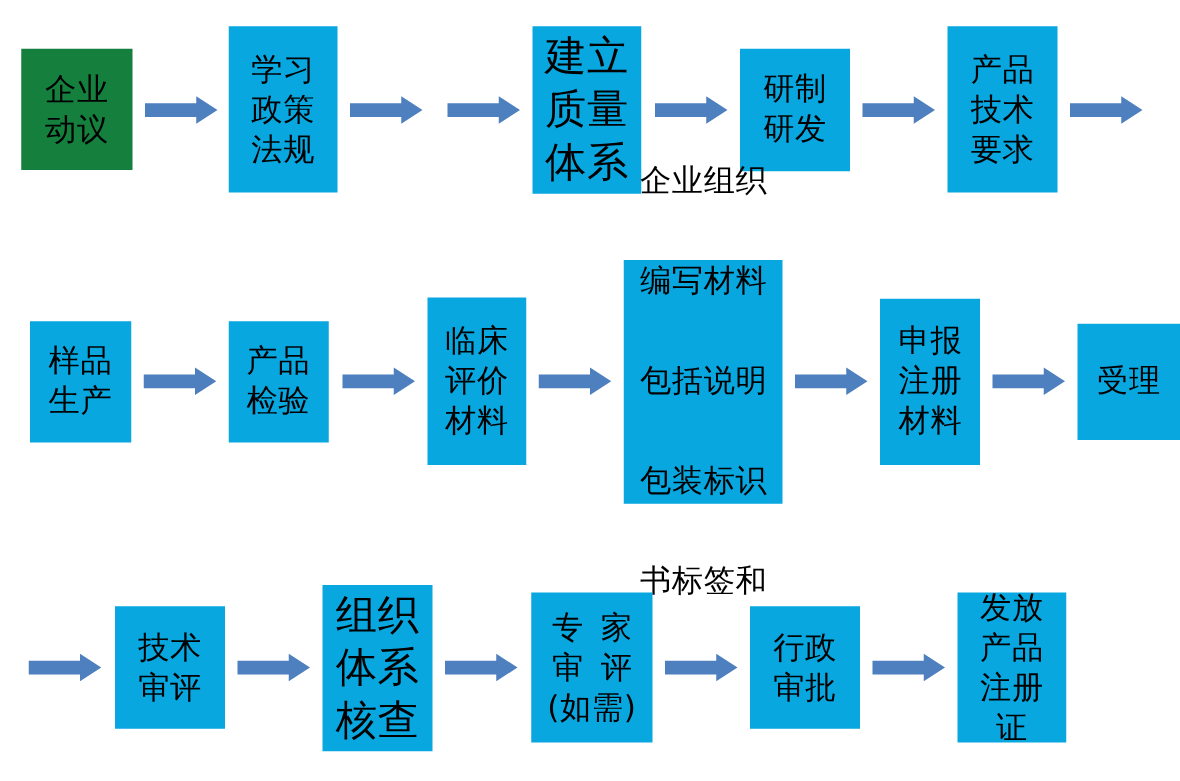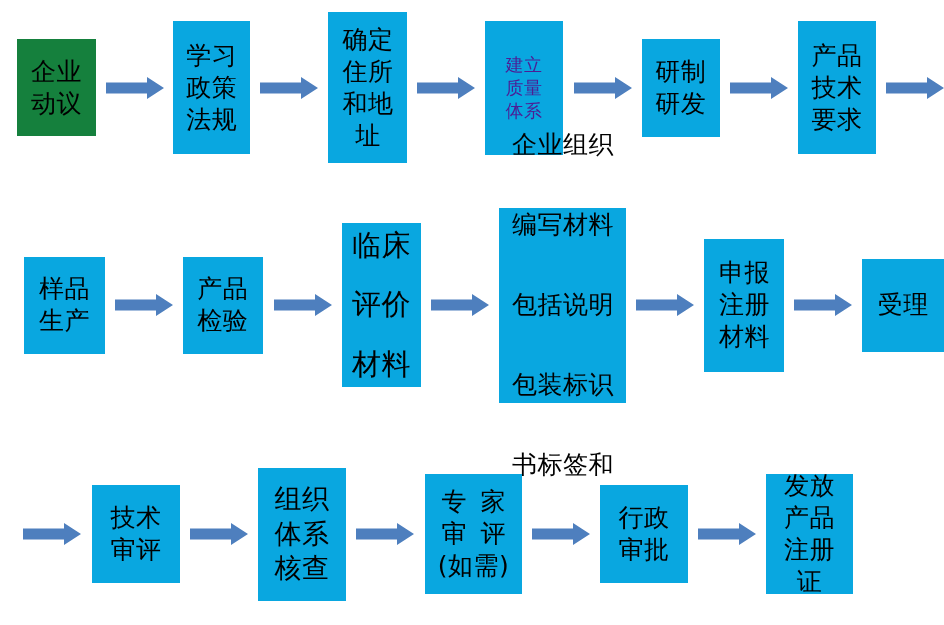--- a/index.html
+++ b/index.html
@@ -86,32 +86,26 @@
       <div class="node" style="width: 87px; height: 133px; background: rgb(9, 167, 224); color: rgb(0, 0, 0); font-size: 25px;">
         <span class="ln">学习</span>
         <span class="ln">政策</span>
         <span class="ln">法规</span>
       </div>
       <div class="arrow" style="width: 58px; margin-left: 10px; margin-right: 10px;">
         <svg viewBox="0 0 58 22" preserveAspectRatio="none">
           <polygon points="0,5.5 41,5.5 41,0 58,11 41,22 41,16.5 0,16.5" fill="#4E7FBE"></polygon>
         </svg>
       </div>
-      <div class="node" style="width: 89px; height: 151px; background: rgb(9, 167, 224); color: rgb(0, 0, 0); font-size: 25px;">
-        <span class="ln">确定</span>
-        <span class="ln">住所</span>
-        <span class="ln">和地</span>
-        <span class="ln">址</span>
-      </div>
-      <div class="arrow" style="width: 58px; margin-left: 10px; margin-right: 10px;">
-        <svg viewBox="0 0 58 22" preserveAspectRatio="none">
-          <polygon points="0,5.5 41,5.5 41,0 58,11 41,22 41,16.5 0,16.5" fill="#4E7FBE"></polygon>
-        </svg>
-      </div>
-      <div class="node" style="width: 87px; height: 134px; background: rgb(9, 167, 224); color: #4c1d95; font-size: 18px;">
+      <div class="arrow" style="width: 58px; margin-left: 10px; margin-right: 10px;">
+        <svg viewBox="0 0 58 22" preserveAspectRatio="none">
+          <polygon points="0,5.5 41,5.5 41,0 58,11 41,22 41,16.5 0,16.5" fill="#4E7FBE"></polygon>
+        </svg>
+      </div>
+      <div class="node" style="width: 87px; height: 134px; background: rgb(9, 167, 224); color: #000000; font-size: 33px;">
         <span class="ln">建立</span>
         <span class="ln">质量</span>
         <span class="ln">体系</span>
       </div>
       <div class="arrow" style="width: 58px; margin-left: 11px; margin-right: 10px;">
         <svg viewBox="0 0 58 22" preserveAspectRatio="none">
           <polygon points="0,5.5 41,5.5 41,0 58,11 41,22 41,16.5 0,16.5" fill="#4E7FBE"></polygon>
         </svg>
       </div>
       <div class="node" style="width: 88px; height: 98px; background: rgb(9, 167, 224); color: rgb(0, 0, 0); font-size: 25px; font-family: Liberation Serif, serif;">
@@ -147,21 +141,21 @@
       </div>
       <div class="node" style="width: 88px; height: 97px; background: rgb(9, 167, 224); color: rgb(0, 0, 0); font-size: 25px;">
         <span class="ln">产品</span>
         <span class="ln">检验</span>
       </div>
       <div class="arrow" style="width: 58px; margin-left: 11px; margin-right: 10px;">
         <svg viewBox="0 0 58 22" preserveAspectRatio="none">
           <polygon points="0,5.5 41,5.5 41,0 58,11 41,22 41,16.5 0,16.5" fill="#4E7FBE"></polygon>
         </svg>
       </div>
-      <div class="node" style="width: 88px; height: 164px; background: rgb(9, 167, 224); color: rgb(0, 0, 0); font-size: 29px; gap: 22px;">
+      <div class="node" style="width: 88px; height: 134px; background: rgb(9, 167, 224); color: rgb(0, 0, 0); font-size: 25px;">
         <span class="ln">临床</span>
         <span class="ln">评价</span>
         <span class="ln">材料</span>
       </div>
       <div class="arrow" style="width: 58px; margin-left: 10px; margin-right: 10px;">
         <svg viewBox="0 0 58 22" preserveAspectRatio="none">
           <polygon points="0,5.5 41,5.5 41,0 58,11 41,22 41,16.5 0,16.5" fill="#4E7FBE"></polygon>
         </svg>
       </div>
       <div class="node" style="width: 140px; height: 195px; background: rgb(9, 167, 224); color: rgb(0, 0, 0); font-size: 25px; gap: 48px;">
@@ -199,21 +193,21 @@
       </div>
       <div class="node" style="width: 88px; height: 98px; background: rgb(9, 167, 224); color: rgb(0, 0, 0); font-size: 25px;">
         <span class="ln">技术</span>
         <span class="ln">审评</span>
       </div>
       <div class="arrow" style="width: 58px; margin-left: 10px; margin-right: 10px;">
         <svg viewBox="0 0 58 22" preserveAspectRatio="none">
           <polygon points="0,5.5 41,5.5 41,0 58,11 41,22 41,16.5 0,16.5" fill="#4E7FBE"></polygon>
         </svg>
       </div>
-      <div class="node" style="width: 88px; height: 133px; background: rgb(9, 167, 224); color: rgb(0, 0, 0); font-size: 27px;">
+      <div class="node" style="width: 88px; height: 133px; background: rgb(9, 167, 224); color: rgb(0, 0, 0); font-size: 33px;">
         <span class="ln">组织</span>
         <span class="ln">体系</span>
         <span class="ln">核查</span>
       </div>
       <div class="arrow" style="width: 58px; margin-left: 10px; margin-right: 11px;">
         <svg viewBox="0 0 58 22" preserveAspectRatio="none">
           <polygon points="0,5.5 41,5.5 41,0 58,11 41,22 41,16.5 0,16.5" fill="#4E7FBE"></polygon>
         </svg>
       </div>
       <div class="node" style="width: 97px; height: 120px; background: rgb(9, 167, 224); color: rgb(0, 0, 0); font-size: 25px;">

